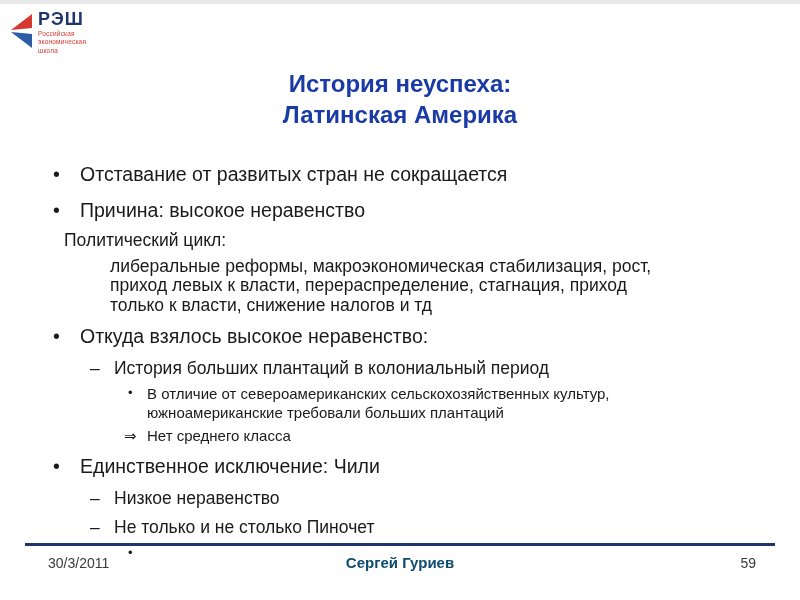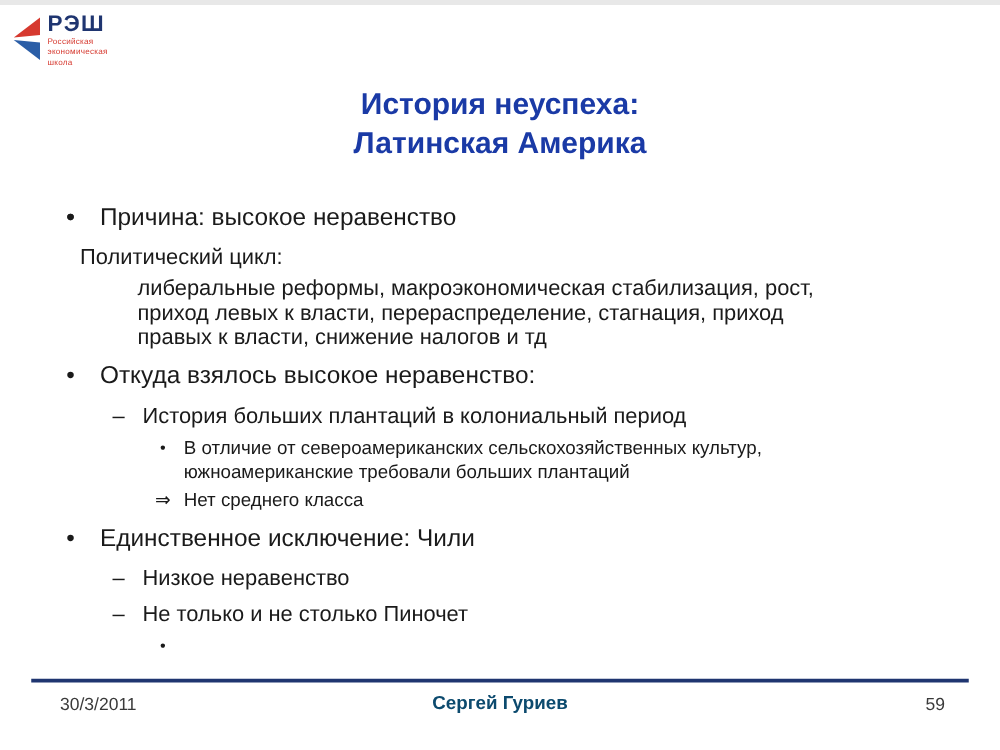--- a/index.html
+++ b/index.html
@@ -59,34 +59,35 @@
   </div>
 
   <div class="title">
     <div>История неуспеха:</div>
     <div>Латинская Америка</div>
   </div>
 
   <div class="content">
       <div class="item l1">
         <span class="marker">•</span>
+        <span class="txt">Отставание от развитых стран не сокращается</span>
       </div>
       <div class="item l1">
         <span class="marker">•</span>
         <span class="txt">Причина: высокое неравенство</span>
       </div>
       <div class="item l2-plain">
         <span class="marker"></span>
         <span class="txt">Политический цикл:</span>
       </div>
       <div class="item l3-plain">
         <span class="marker"></span>
         <span class="txt">либеральные реформы, макроэкономическая стабилизация, рост,
 приход левых к власти, перераспределение, стагнация, приход
-правых к власти, снижение налогов и тд</span>
+только к власти, снижение налогов и тд</span>
       </div>
       <div class="item l1">
         <span class="marker">•</span>
         <span class="txt">Откуда взялось высокое неравенство:</span>
       </div>
       <div class="item l2">
         <span class="marker">–</span>
         <span class="txt">История больших плантаций в колониальный период</span>
       </div>
       <div class="item l3">

